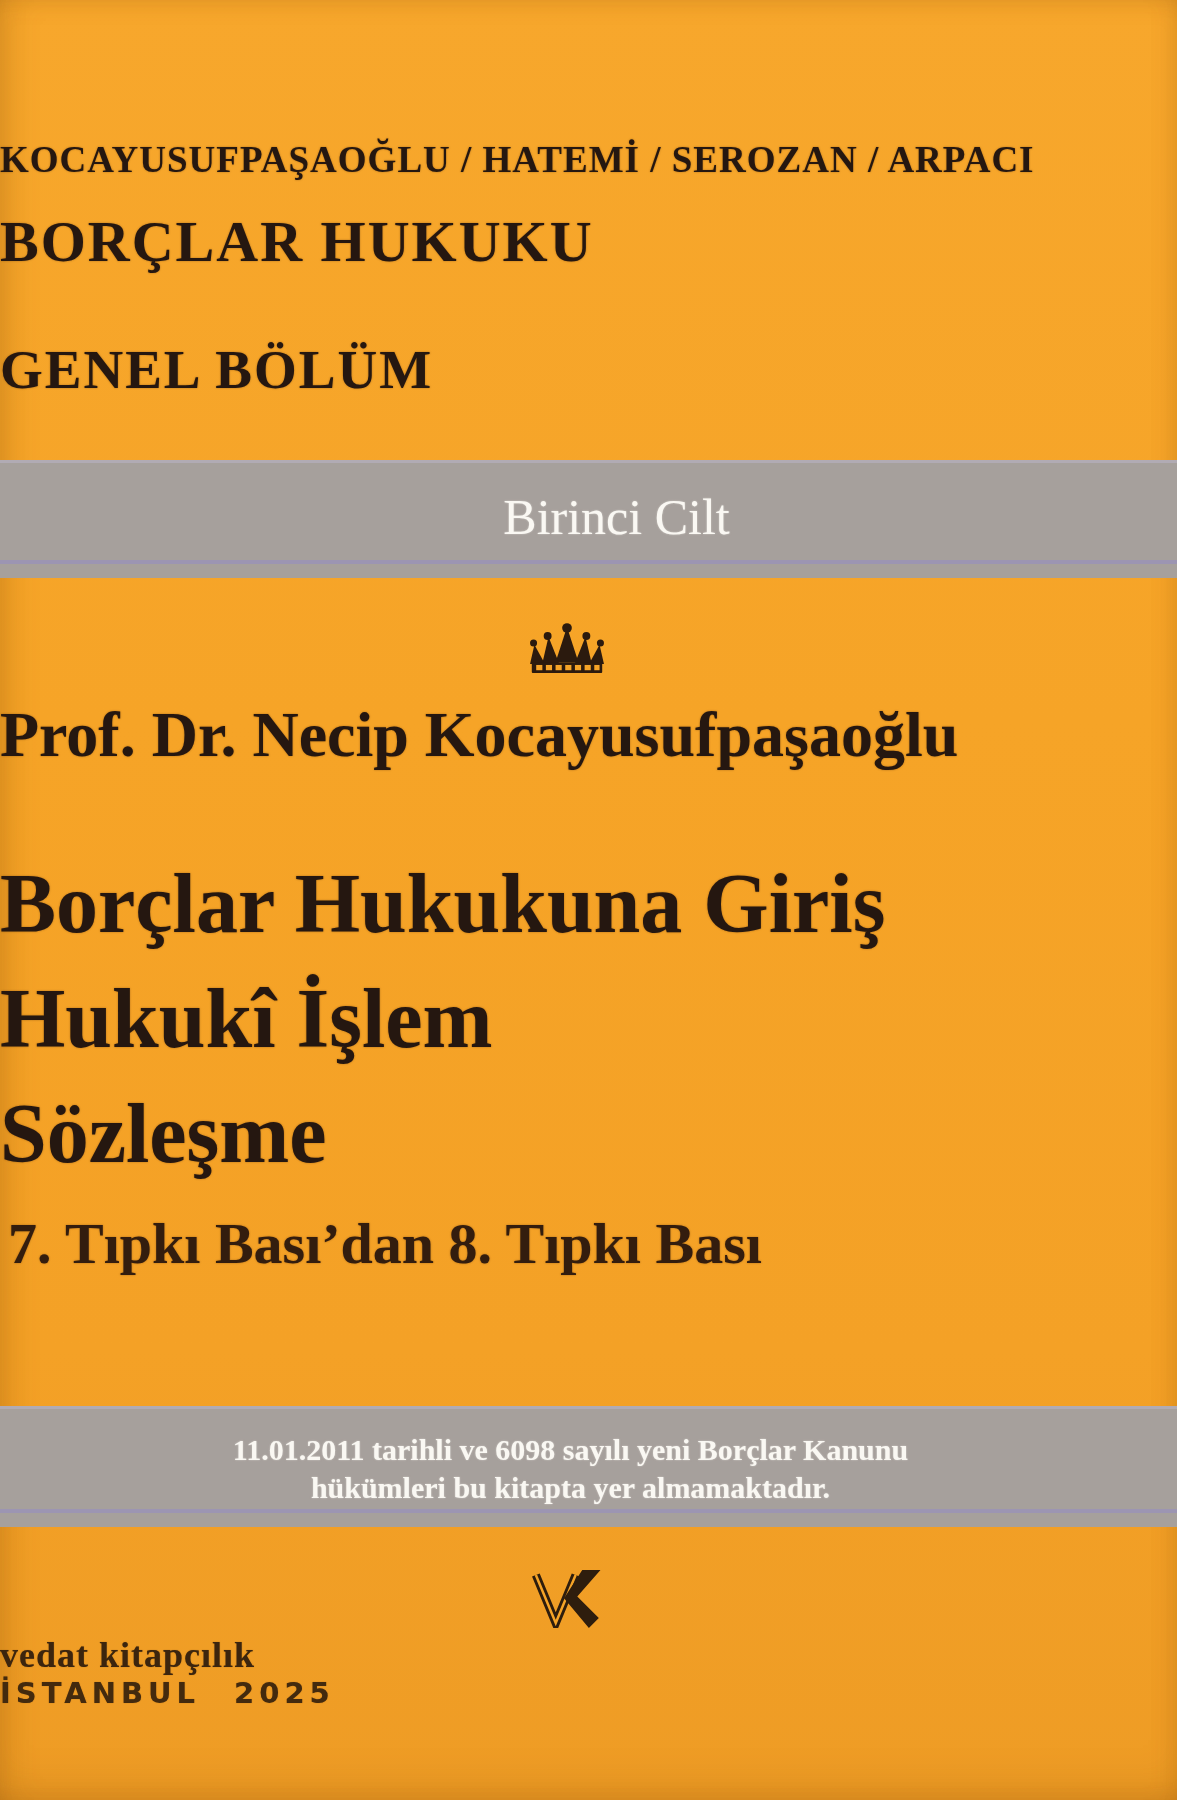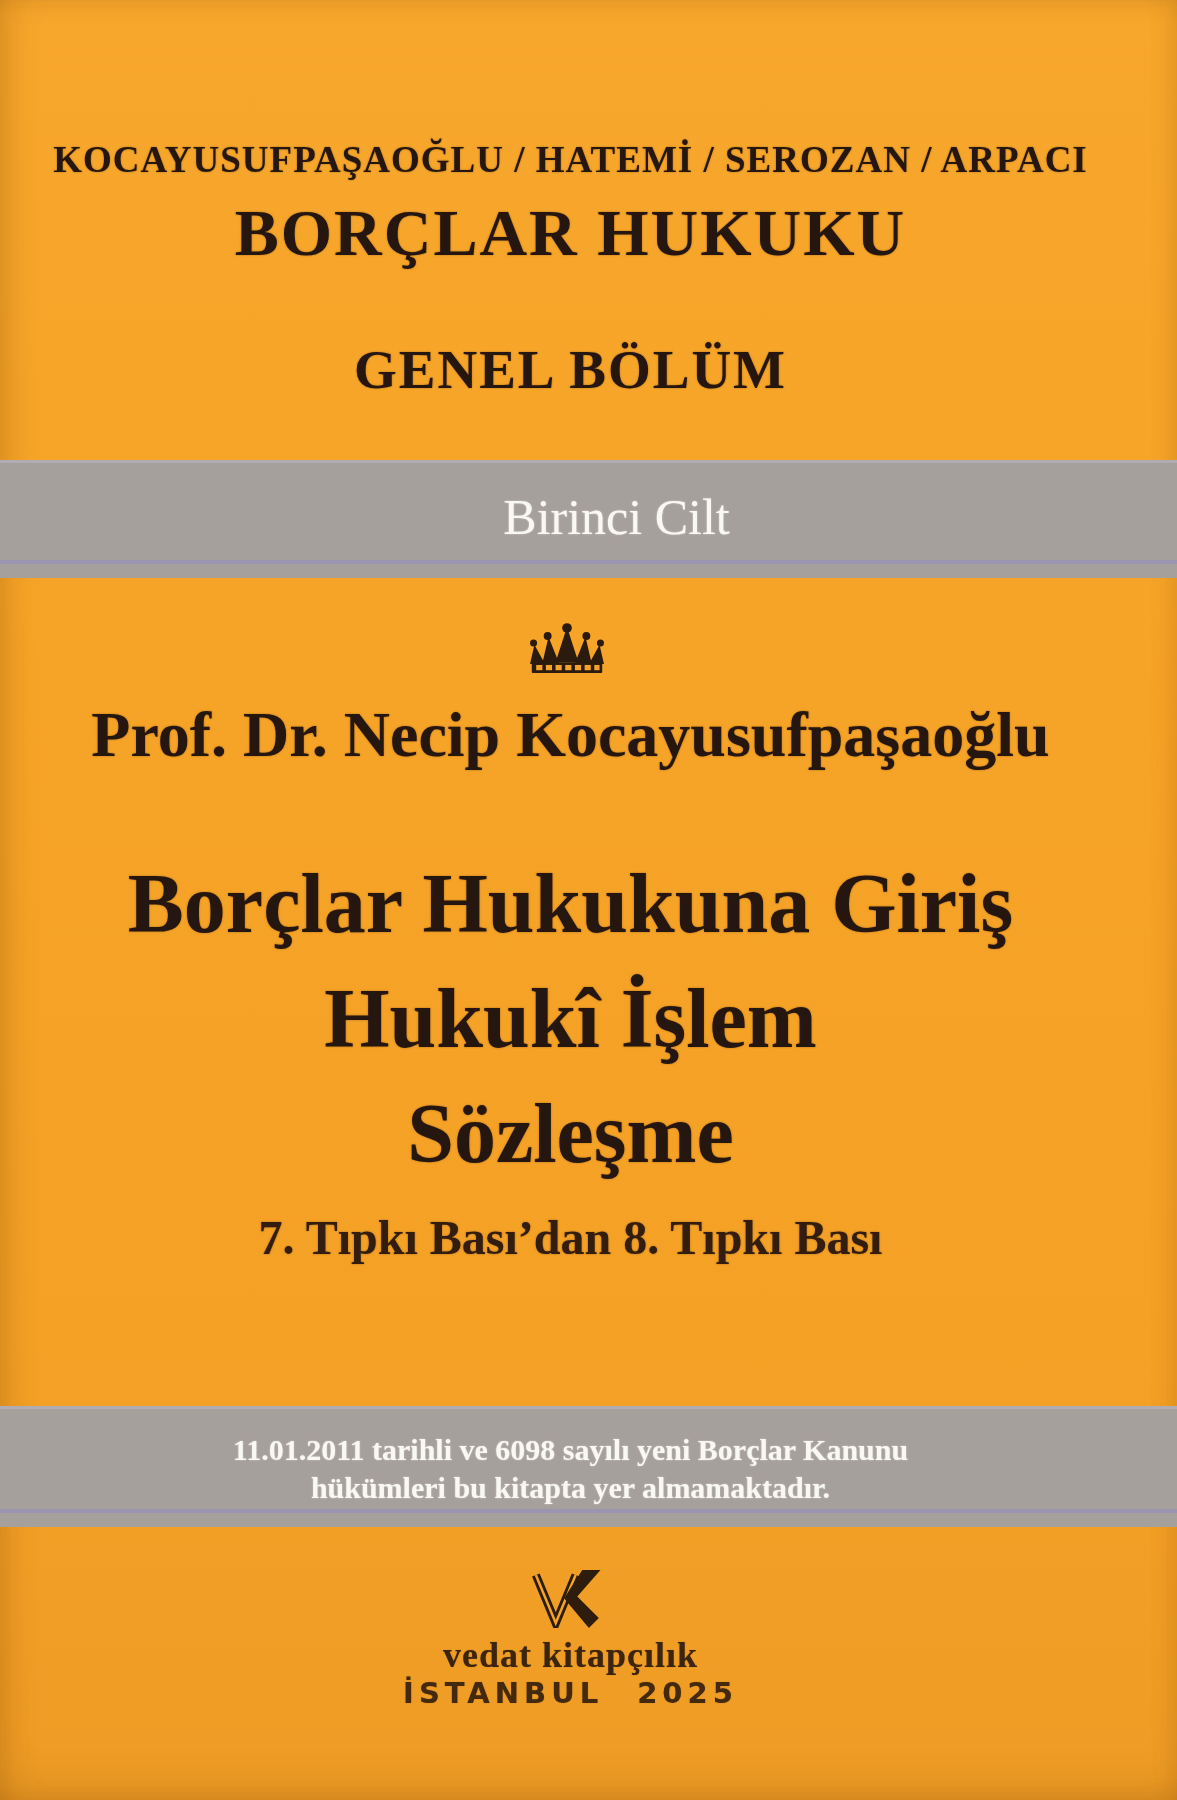--- a/index.html
+++ b/index.html
@@ -18,35 +18,34 @@
       inset -14px 0 30px -18px rgba(130, 75, 10, 0.22),
       inset 0 -26px 50px -26px rgba(120, 65, 10, 0.28),
       inset 0 14px 30px -18px rgba(140, 85, 15, 0.18);
     font-family: "Liberation Serif", "DejaVu Serif", serif;
   }
   
   .centered {
     position: absolute;
     left: 0;
     width: 1141px;
-    text-align: center;
   }
   .dark-text {
     color: #251710;
     text-shadow: 0 0 2px rgba(70, 35, 10, 0.45);
   }
   .authors-line {
     top: 138px;
     font-size: 37px;
     font-weight: bold;
     letter-spacing: 1px;
   }
   .series-title {
-    top: 195px;
-    font-size: 66px;
+    top: 208px;
+    font-size: 58px;
     font-weight: bold;
     letter-spacing: 2px;
   }
   .series-subtitle {
     top: 314px;
     font-size: 55px;
     font-weight: bold;
     letter-spacing: 2px;
     margin-top: 24px;
   }
@@ -95,24 +94,25 @@
     font-weight: bold;
   }
   .book-title {
     top: 846px;
     font-size: 84px;
     font-weight: bold;
     line-height: 115px;
   }
   .edition-line {
     top: 1210px;
-    font-size: 48px;
+    font-size: 58px;
     font-weight: bold;
     color: #331d0e;
     text-shadow: 0 0 2px rgba(70, 35, 10, 0.45);
+    padding-left: 8px;
   }
   .band-notice {
     top: 1406px;
     height: 118px;
   }
   .notice-text {
     position: absolute;
     top: 22px;
     left: 0;
     width: 1141px;

